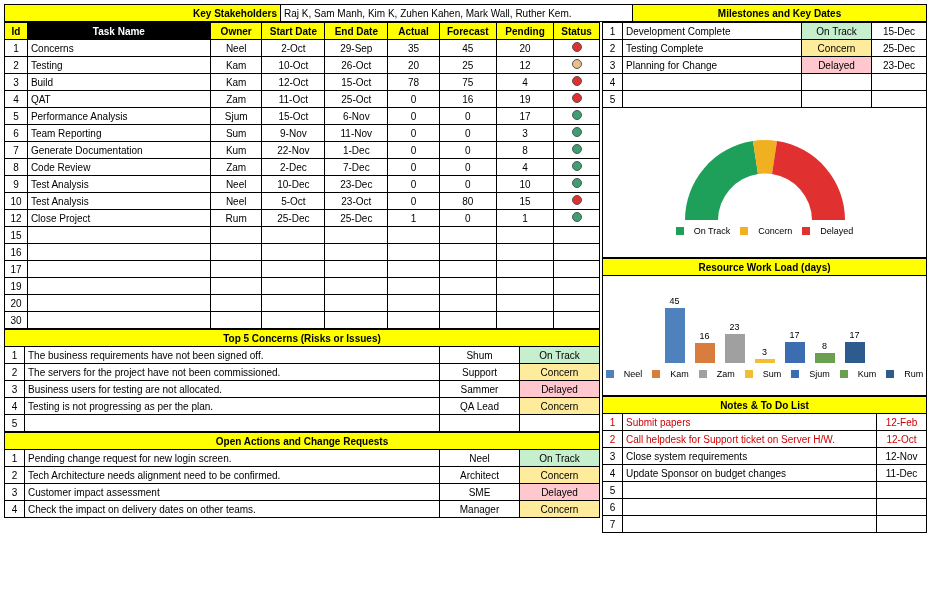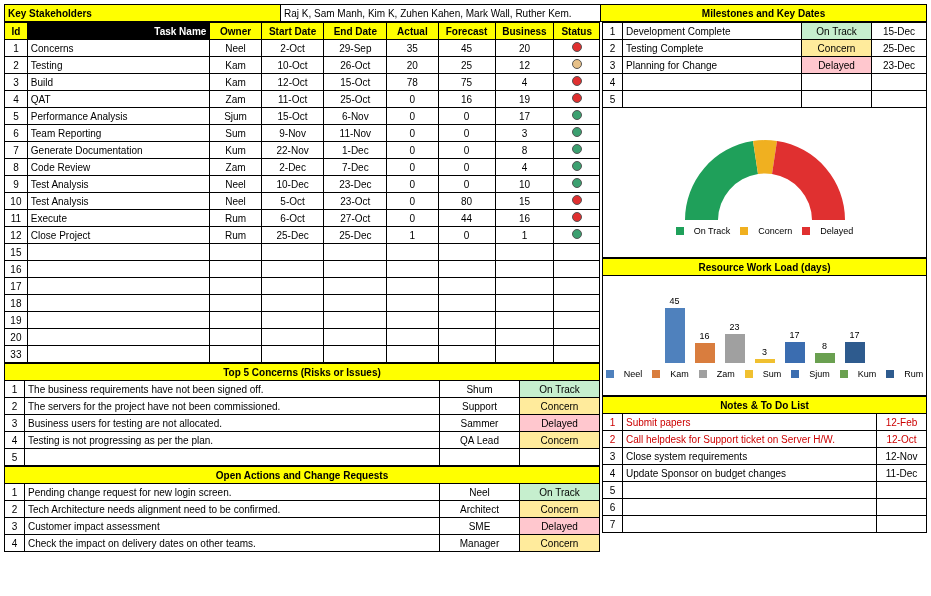--- a/index.html
+++ b/index.html
@@ -7,21 +7,21 @@
     margin: 0;
     padding: 4px;
     font-family: Arial, sans-serif;
     font-size: 10px;
     background: #fff;
     width: 931px;
   }
   table { border-collapse: collapse; width: 100%; }
   td, th { border: 1px solid #000; padding: 0 3px; height: 17px; vertical-align: middle; }
   .hdr-yellow { background: #ffff00; font-weight: bold; text-align: center; }
-  .hdr-black { background: #000; color: #fff; font-weight: bold; text-align: right; }
+  .hdr-black { background: #000; color: #fff; font-weight: bold; text-align: center; }
   .cell-id { width: 20px; text-align: center; }
   .cell-c { text-align: center; }
   .status-dot { display: inline-block; width: 10px; height: 10px; border-radius: 50%; border: 1px solid #555; }
   .status-ontrack { background: #c6efce; text-align: center; }
   .status-concern { background: #ffeb9c; text-align: center; }
   .status-delayed { background: #ffc7ce; text-align: center; }
   .red-text { color: #cc0000; }
   .meter-box { border: 1px solid #000; border-top: none; height: 150px; display: flex; flex-direction: column; align-items: center; justify-content: center; }
   .chart-box { border: 1px solid #000; border-top: none; height: 120px; display: flex; flex-direction: column; align-items: center; justify-content: center; }
   .legend { display: flex; gap: 10px; font-size: 9px; margin-top: 6px; align-items: center; }
@@ -33,41 +33,41 @@
   .bar-wrap { display: flex; flex-direction: column; align-items: center; }
   .bar { width: 20px; }
   .bar-lbl { font-size: 9px; margin-bottom: 2px; }
 </style>
 </head>
 <body>
 
 <table>
   <tbody>
       <tr>
-    <td class="hdr-yellow" style="width:276px;text-align:left">Key Stakeholders</td>
-    <td style="width:320px">Raj K, Sam Manh, Kim K, Zuhen Kahen, Mark Wall, Ruther Kem.</td>
+    <td class="hdr-yellow" style="width:276px;text-align:right">Key Stakeholders</td>
+    <td style="width:352px">Raj K, Sam Manh, Kim K, Zuhen Kahen, Mark Wall, Ruther Kem.</td>
     <td class="hdr-yellow" colspan="3">Milestones and Key Dates</td>
   </tr>
 </tbody>
   </table>
 
 <div class="outer">
 
   <div class="left">
     <table>
       <tbody>
           <tr>
         <th class="hdr-yellow cell-id">Id</th>
         <th class="hdr-black" style="width:160px">Task Name</th>
         <th class="hdr-yellow" style="width:45px">Owner</th>
         <th class="hdr-yellow" style="width:55px">Start Date</th>
         <th class="hdr-yellow" style="width:55px">End Date</th>
         <th class="hdr-yellow" style="width:45px">Actual</th>
         <th class="hdr-yellow" style="width:50px">Forecast</th>
-        <th class="hdr-yellow" style="width:50px">Business</th>
+        <th class="hdr-yellow" style="width:50px">Pending</th>
         <th class="hdr-yellow" style="width:40px">Status</th>
       </tr>
       </tbody>
         <tbody id="task-body">
           <tr>
     <td class="cell-id">1</td>
     <td>Concerns</td>
     <td class="cell-c">Neel</td>
     <td class="cell-c">2-Oct</td>
     <td class="cell-c">29-Sep</td>
@@ -169,31 +169,20 @@
     <td>Test Analysis</td>
     <td class="cell-c">Neel</td>
     <td class="cell-c">5-Oct</td>
     <td class="cell-c">23-Oct</td>
     <td class="cell-c">0</td>
     <td class="cell-c">80</td>
     <td class="cell-c">15</td>
     <td class="cell-c"><span class="status-dot" style="background:#e03030"></span></td>
   </tr>
           <tr>
-    <td class="cell-id">11</td>
-    <td>Execute</td>
-    <td class="cell-c">Rum</td>
-    <td class="cell-c">6-Oct</td>
-    <td class="cell-c">27-Oct</td>
-    <td class="cell-c">0</td>
-    <td class="cell-c">44</td>
-    <td class="cell-c">16</td>
-    <td class="cell-c"><span class="status-dot" style="background:#e03030"></span></td>
-  </tr>
-          <tr>
     <td class="cell-id">12</td>
     <td>Close Project</td>
     <td class="cell-c">Rum</td>
     <td class="cell-c">25-Dec</td>
     <td class="cell-c">25-Dec</td>
     <td class="cell-c">1</td>
     <td class="cell-c">0</td>
     <td class="cell-c">1</td>
     <td class="cell-c"><span class="status-dot" style="background:#3ca070"></span></td>
   </tr>
@@ -224,31 +213,20 @@
             <td></td>
             <td></td>
             <td></td>
             <td></td>
             <td></td>
             <td></td>
             <td></td>
             <td></td>
           </tr>
           <tr>
-            <td class="cell-id">18</td>
-            <td></td>
-            <td></td>
-            <td></td>
-            <td></td>
-            <td></td>
-            <td></td>
-            <td></td>
-            <td></td>
-          </tr>
-          <tr>
             <td class="cell-id">19</td>
             <td></td>
             <td></td>
             <td></td>
             <td></td>
             <td></td>
             <td></td>
             <td></td>
             <td></td>
           </tr>
@@ -257,21 +235,21 @@
             <td></td>
             <td></td>
             <td></td>
             <td></td>
             <td></td>
             <td></td>
             <td></td>
             <td></td>
           </tr>
           <tr>
-            <td class="cell-id">33</td>
+            <td class="cell-id">30</td>
             <td></td>
             <td></td>
             <td></td>
             <td></td>
             <td></td>
             <td></td>
             <td></td>
             <td></td>
           </tr>
         </tbody>

